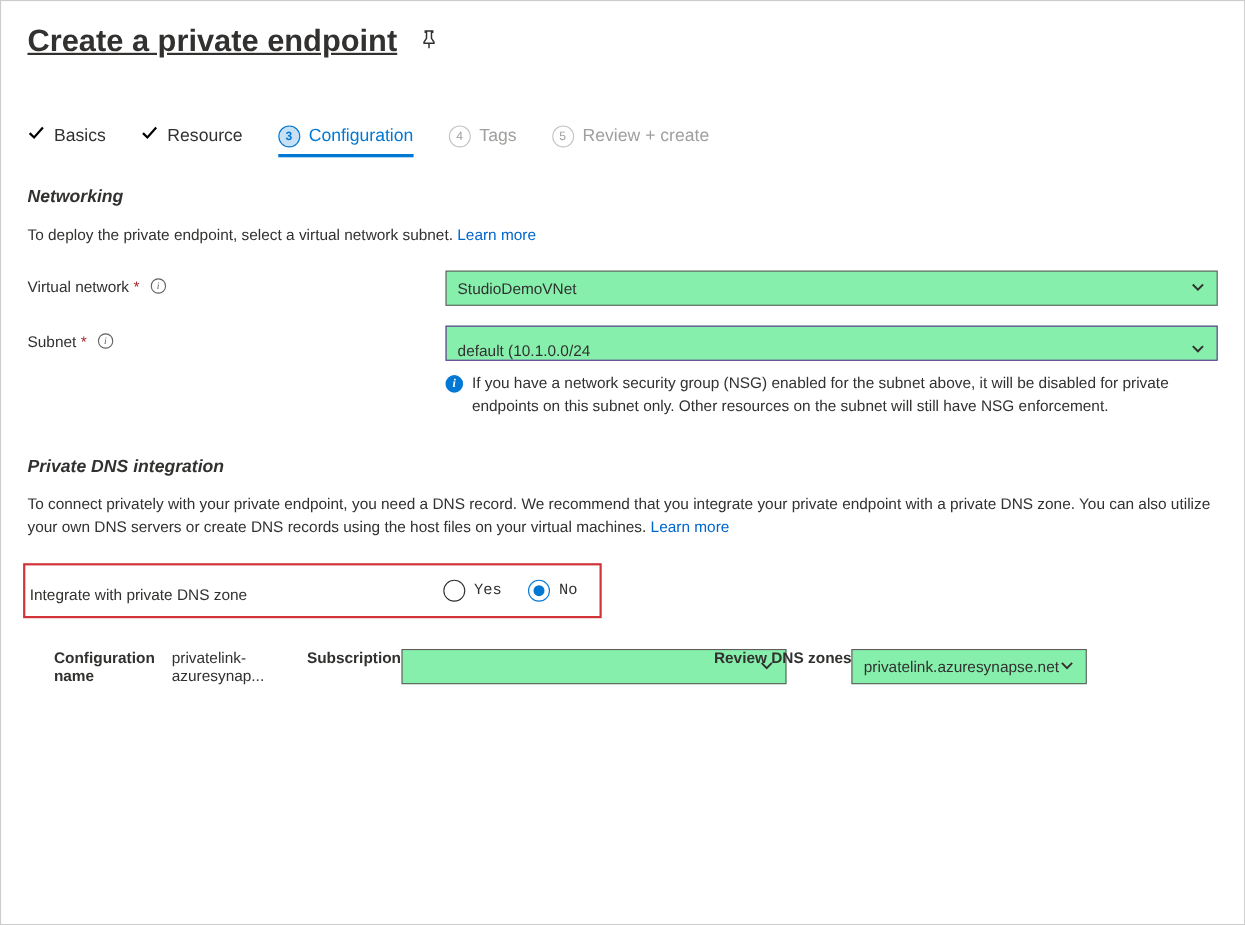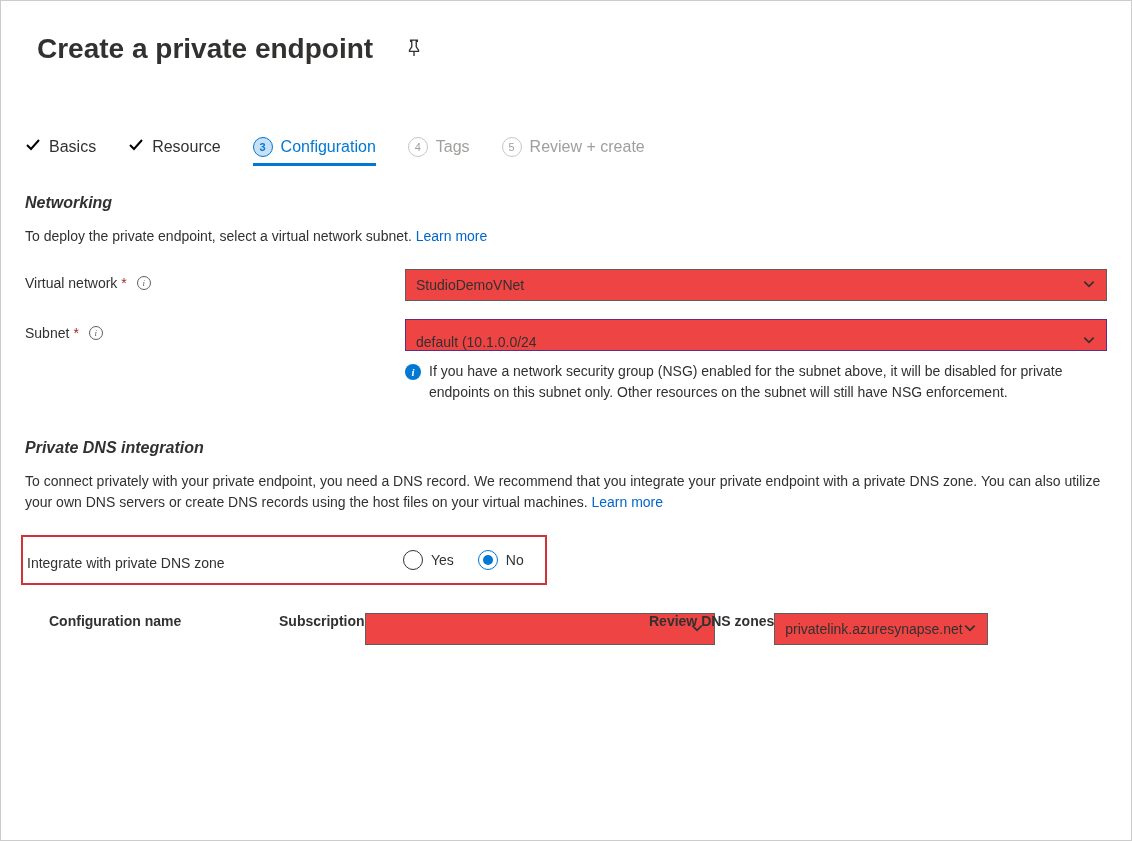--- a/index.html
+++ b/index.html
@@ -19,21 +19,22 @@
   }
   .title-row {
     display: flex;
     align-items: center;
     gap: 20px;
     margin-bottom: 60px;
   }
   .page-title {
     font-size: 28px;
     font-weight: 600;
-    margin: 12px;
+    margin: 0;
+    text-decoration: underline;
   }
   .pin-icon svg { width: 18px; height: 18px; }
   .tabs {
     display: flex;
     gap: 32px;
     border-bottom: none;
     margin-bottom: 28px;
   }
   .tab {
     display: flex;
@@ -114,21 +115,21 @@
   .form-control-wrap { flex: 1; }
   .select-box {
     width: 100%;
     border: 1px solid #605e5c;
     height: 32px;
     display: flex;
     align-items: center;
     justify-content: space-between;
     padding: 0 10px;
     font-size: 14px;
-    background: #ef4444;
+    background: #86efac;
     cursor: pointer;
   }
   .select-box.focused { border: 1px solid #5c2d91; align-items: flex-end; }
   .chevron svg { width: 14px; height: 14px; }
   .info-note {
     display: flex;
     gap: 8px;
     margin-top: 10px;
     font-size: 14px;
     line-height: 1.5;
@@ -152,21 +153,21 @@
   .radio-row {
     display: flex;
     align-items: center;
     border: 2px solid #d13438;
     padding: 12px 0 12px 0;
     margin-left: -4px;
     margin-right: 560px;
   }
   .radio-row .form-label { width: 380px; padding-left: 4px; }
   .radio-group { display: flex; gap: 24px; align-items: center; }
-  .radio-opt { display: flex; align-items: center; gap: 8px; cursor: pointer; }
+  .radio-opt { display: flex; align-items: center; gap: 8px; cursor: pointer; font-family: Liberation Mono, monospace; }
   .radio {
     width: 20px; height: 20px;
     border: 1px solid #323130;
     border-radius: 50%;
     display: inline-flex;
     align-items: center; justify-content: center;
   }
   .radio.checked { border-color: #0078d4; }
   .radio.checked::after {
     content: '';
@@ -302,20 +303,21 @@
         <div class="radio-opt">
           <span class="radio checked"></span>
           <span>No</span>
         </div>
       </div>
     </div>
 
     <div class="dns-table">
       <div class="dns-col c1">
         <div class="dns-head">Configuration name</div>
+        <div class="dns-cell">privatelink-azuresynap...</div>
       </div>
       <div class="dns-col c2">
         <div class="dns-head">Subscription</div>
         <div class="dns-cell">
           <div class="select-box">
             <span></span>
             <span class="chevron">
               <svg viewBox="0 0 12 12" stroke="#323130" stroke-width="1.5" fill="none">
                   <path d="M2 4 L6 8 L10 4"></path>
                 </svg>

